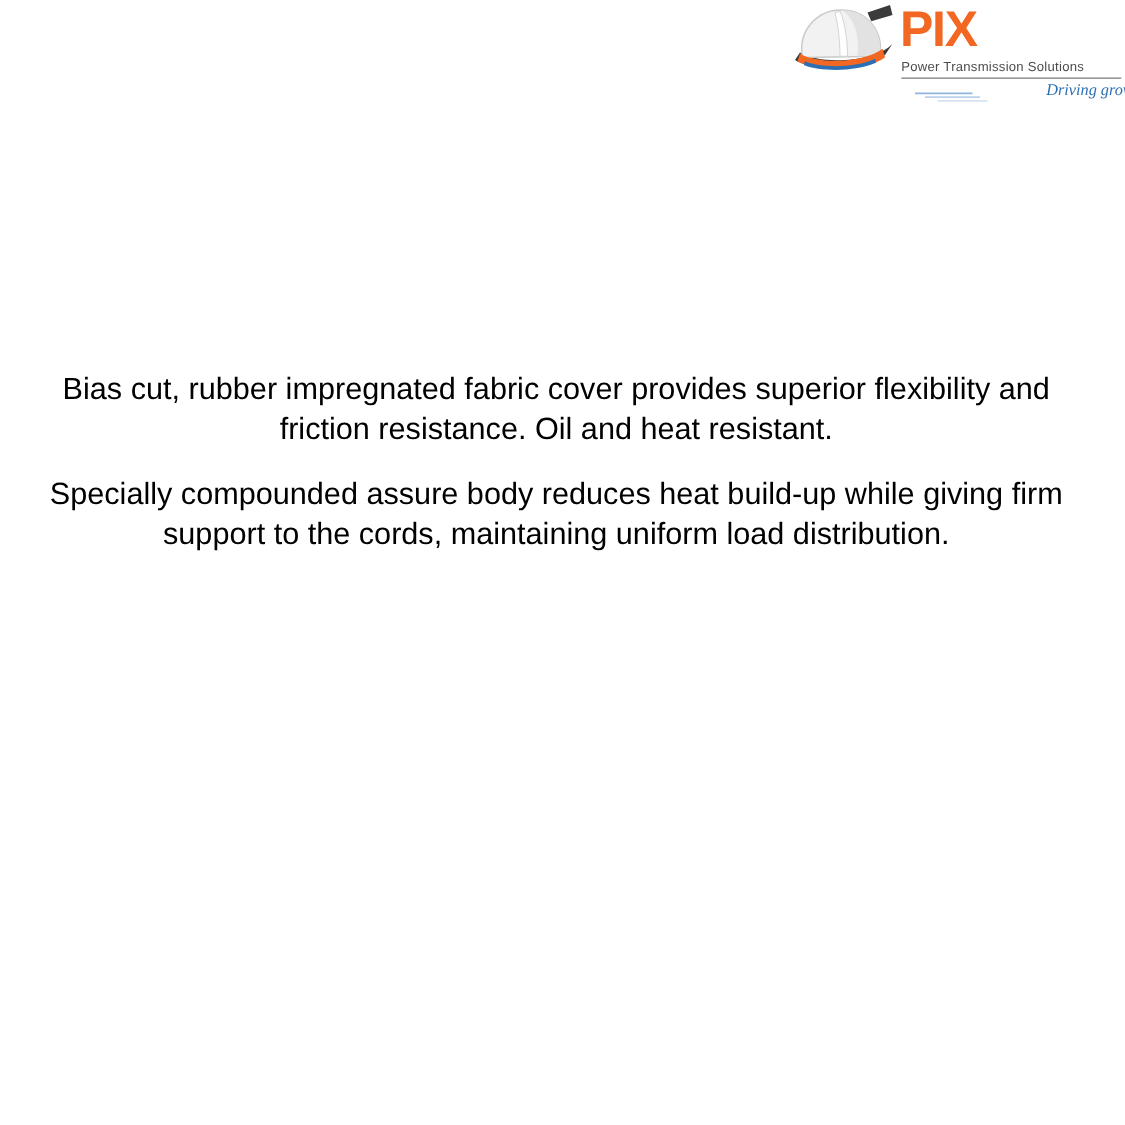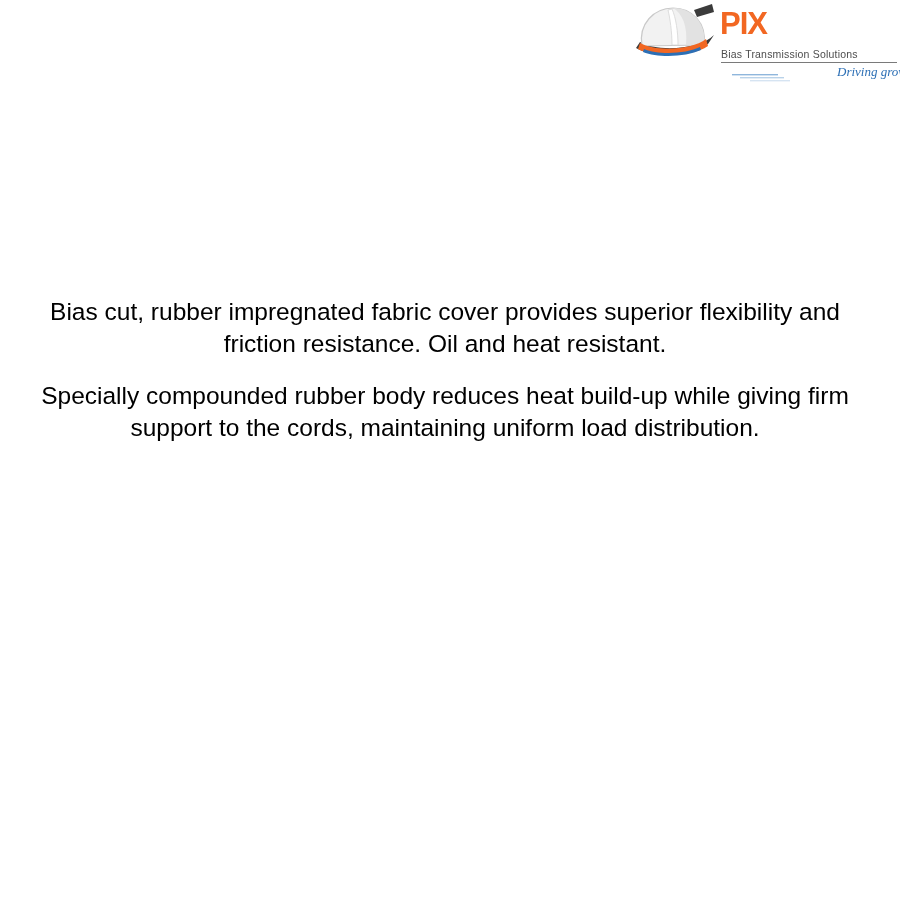--- a/index.html
+++ b/index.html
@@ -34,21 +34,21 @@
   }
 
   .logo-wordmark {
     position: absolute;
     left: 96px;
     top: 0px;
     width: 180px;
     height: 50px;
     font-family: "Liberation Sans", sans-serif;
     font-weight: bold;
-    font-size: 31px;
+    font-size: 40px;
     line-height: 48px;
     letter-spacing: -1px;
     color: #F26722;
   }
 
   .logo-tagline {
     position: absolute;
     left: 97px;
     top: 48px;
     font-family: "Liberation Sans", sans-serif;
@@ -122,28 +122,28 @@
     <path d="M44 7 C 48 16, 50 30, 50 43 L 44 43 C 44 30, 42 16, 40 8 Z" fill="#ffffff" stroke="#d5d5d5" stroke-width="0.8"></path>
 
     <path d="M12 41 C 28 50, 64 48, 78 37 L 80 44 C 64 55, 26 56, 10 47 Z" fill="#F26722"></path>
 
     <path d="M16 47 C 30 53, 58 52, 72 45 L 73 48 C 58 55, 30 56, 15 50 Z" fill="#2C6FB5"></path>
 
     <path d="M66 8 L 84 2 L 86 10 L 69 15 Z" fill="#3b3b3b"></path>
   </svg>
 
   <div class="logo-wordmark">PIX</div>
-  <div class="logo-tagline">Bias Transmission Solutions</div>
+  <div class="logo-tagline">Power Transmission Solutions</div>
   <div class="logo-rule"></div>
 
   <svg class="slogan-streaks" viewBox="0 0 60 14">
     <rect x="0" y="4" width="46" height="1.4" fill="#8fb6dc"></rect>
     <rect x="8" y="7" width="44" height="1.4" fill="#b9d2e9"></rect>
     <rect x="18" y="10" width="40" height="1.4" fill="#d6e4f2"></rect>
   </svg>
 
   <div class="logo-slogan">Driving growth!</div>
 </div>
 
 <div class="content">
   <p class="para no-justify">Bias cut, rubber impregnated fabric cover provides superior flexibility and friction resistance.  Oil and heat resistant.</p>
-  <p class="para no-justify">Specially compounded rubber body reduces heat build-up while giving firm support to the cords, maintaining uniform load distribution.</p>
+  <p class="para no-justify">Specially compounded assure body reduces heat build-up while giving firm support to the cords, maintaining uniform load distribution.</p>
 </div>
 
 </body></html>

